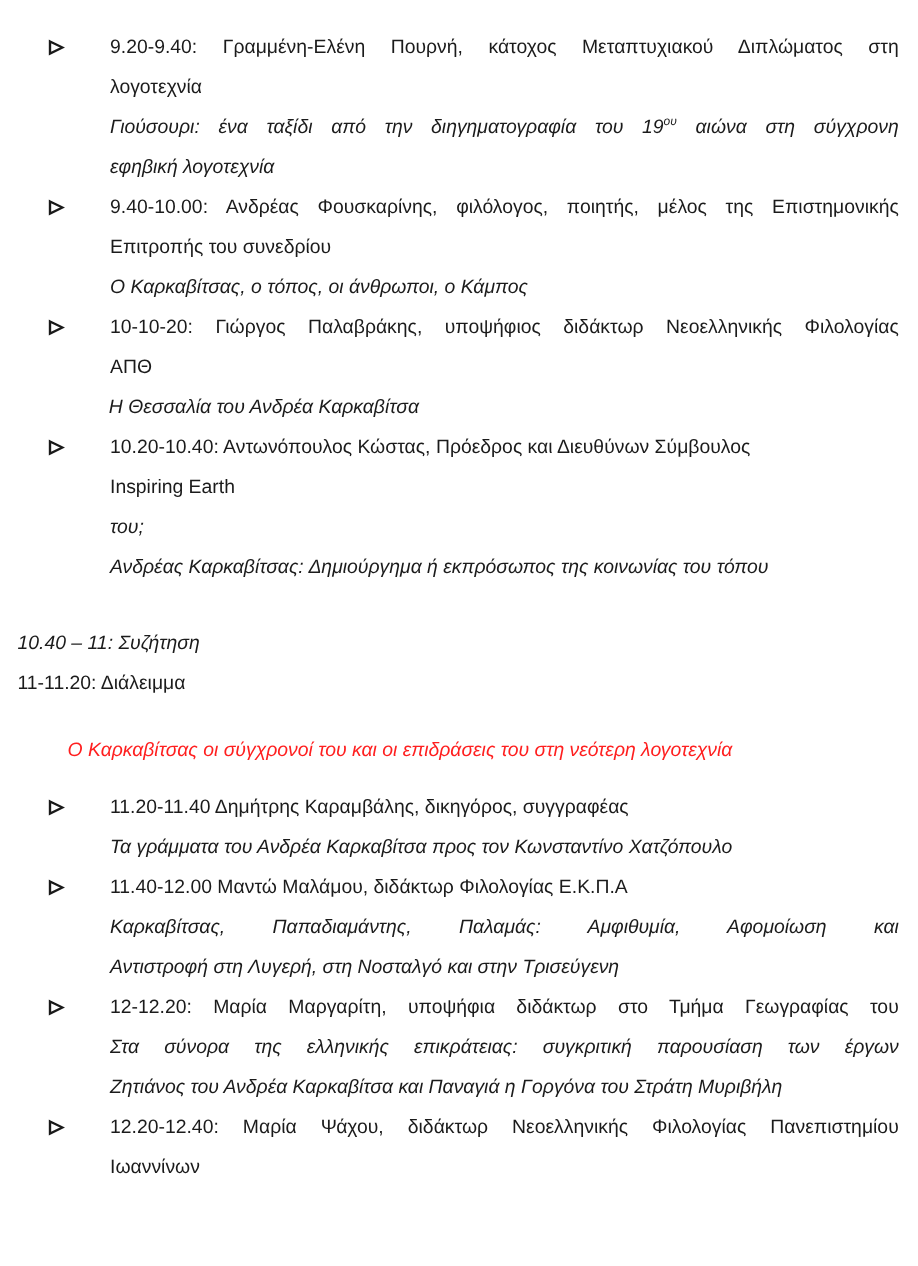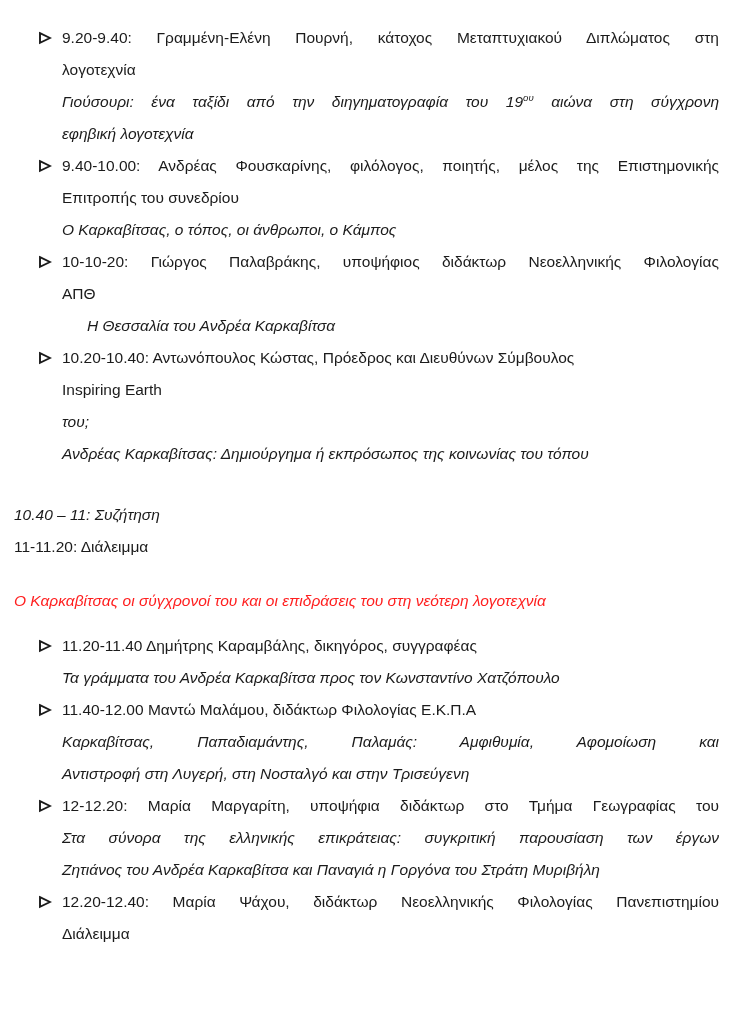--- a/index.html
+++ b/index.html
@@ -15,25 +15,25 @@
     padding: 22px 15px 31px 0;
     overflow: hidden;
   }
   .ln {
     position: relative;
     line-height: 32px;
     height: 32px;
     white-space: nowrap;
   }
   
-  .bf, .bc { padding-left: 62px; }
+  .bf, .bc { padding-left: 88px; }
   
   .pl { padding-left: 14px; }
   .it { font-style: italic; }
-  .red { color: #ff1f1f; }
+  .red { color: #ff1f1f; margin-left: 40px; }
   .jst {
     white-space: normal;
     text-align: justify;
     text-align-last: justify;
   }
   .indent-sp { padding-left: 87px; }
   .sp1 { margin-top: 29px; font-style: italic; }
   .sp2 { margin-top: 22px; }
   .sp3 { margin-top: 13px; }
   .marker {
@@ -133,15 +133,15 @@
   <div class="ln bc it jst">Στα σύνορα της ελληνικής επικράτειας: συγκριτική παρουσίαση των έργων</div>
   <div class="ln bc it">Ζητιάνος του Ανδρέα Καρκαβίτσα και  Παναγιά η Γοργόνα του Στράτη Μυριβήλη</div>
 
   <div class="ln bf jst">
     <span class="marker">
         <svg width="14" height="14" viewBox="0 0 14 14">
           <polygon points="2,2.2 12,7 2,11.8" fill="#ffffff" stroke="#1a1a1a" stroke-width="1.9" stroke-linejoin="miter"></polygon>
         </svg>
       </span><span>12.20-12.40: Μαρία Ψάχου, διδάκτωρ Νεοελληνικής Φιλολογίας Πανεπιστημίου</span>
   </div>
-  <div class="ln bc">Διάλειμμα</div>
+  <div class="ln bc">Ιωαννίνων</div>
 
 </div>
 
 </body></html>

